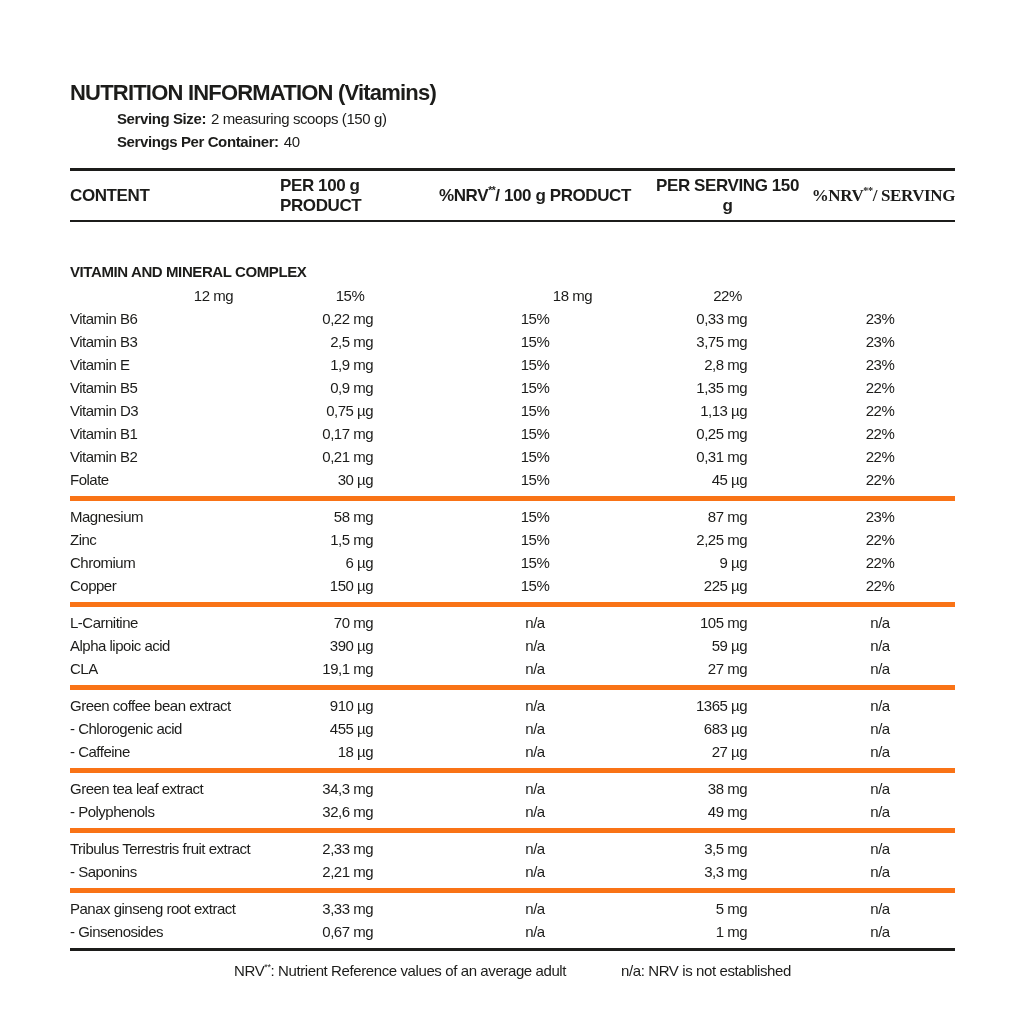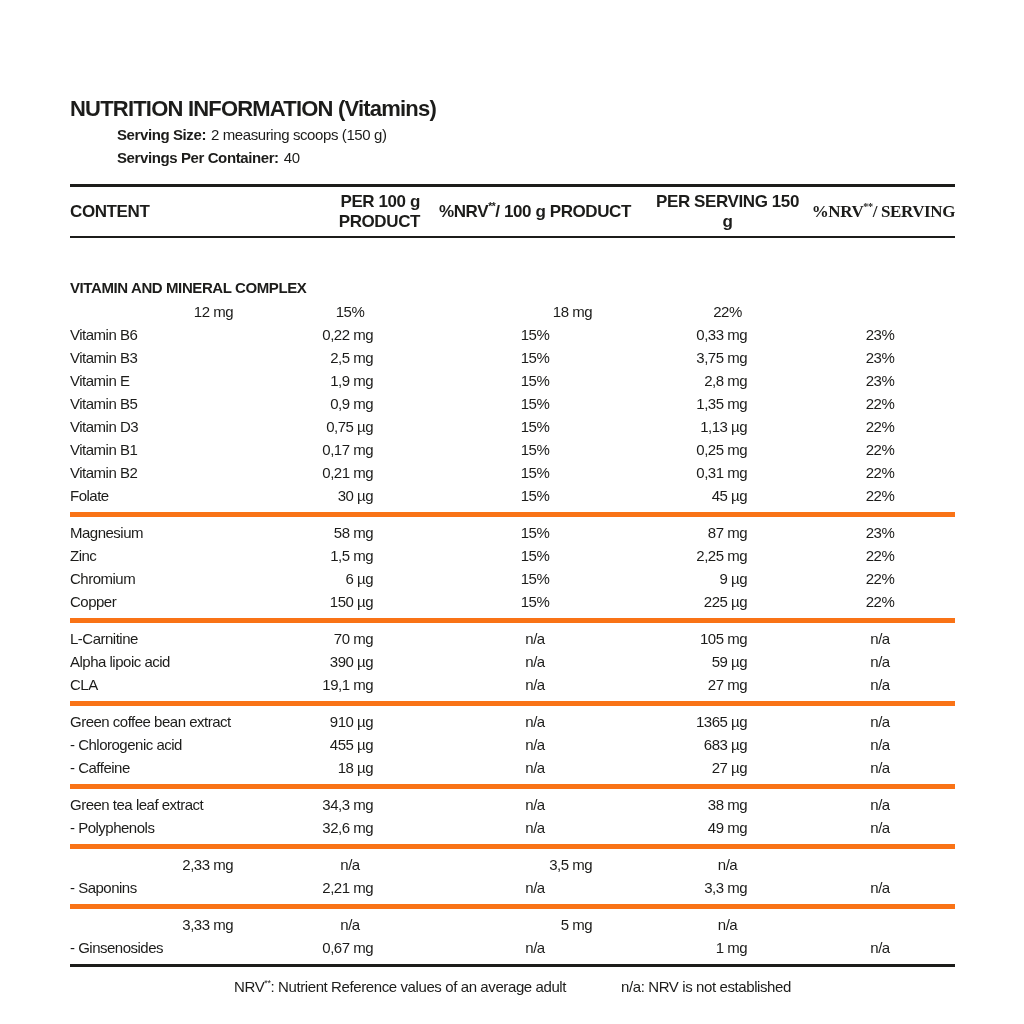--- a/index.html
+++ b/index.html
@@ -4,21 +4,21 @@
 <style>
   html, body { margin: 0; padding: 0; }
   body {
     width: 1024px; height: 1024px;
     background: #ffffff;
     font-family: "Liberation Sans", sans-serif;
     color: #1c1c1a;
     position: relative;
     overflow: hidden;
   }
-  .page { position: absolute; left: 70px; top: 94px; width: 885px; }
+  .page { position: absolute; left: 70px; top: 78px; width: 885px; }
 
   .title {
     font-size: 22px; font-weight: bold; letter-spacing: -0.8px;
     line-height: 29px;
   }
   .sub { font-size: 15px; line-height: 23px; letter-spacing: -0.4px; margin-left: 47px; }
   .sub b { margin-right: 5px; }
 
   
   .grid5 {
@@ -27,21 +27,21 @@
   }
   .thead {
     margin-top: 15px;
     border-top: 3px solid #1c1c1a;
     border-bottom: 2px solid #1c1c1a;
     padding: 5px 0 4px 0;
     font-weight: bold; font-size: 17px; letter-spacing: -0.4px;
     align-items: center;
   }
   .thead .h1 { text-align: left; }
-  .thead .h2 { text-align: right; }
+  .thead .h2 { text-align: left; }
   .thead .h3 { text-align: center; }
   .thead .h4 { text-align: center; }
   .thead .h5 { text-align: right; font-family: Liberation Serif, serif; }
 
   sup { font-size: 60%; vertical-align: super; line-height: 0; }
 
   .tbody { border-bottom: 3px solid #1c1c1a; }
   .section { padding: 4px 0 5px 0; }
   .section:not(:first-child) { border-top: 5px solid #f97316; }
 
@@ -250,35 +250,37 @@
         <div class="row grid5">
     <div class="c c1">- Polyphenols</div>
     <div class="c c2">32,6 mg</div>
     <div class="c c3">n/a</div>
     <div class="c c4">49 mg</div>
     <div class="c c5">n/a</div>
   </div>
       </div>
       <div class="section">
         <div class="row grid5">
+    <div class="c c1">Tribulus Terrestris fruit extract</div>
     <div class="c c2">2,33 mg</div>
     <div class="c c3">n/a</div>
     <div class="c c4">3,5 mg</div>
     <div class="c c5">n/a</div>
   </div>
         <div class="row grid5">
     <div class="c c1">- Saponins</div>
     <div class="c c2">2,21 mg</div>
     <div class="c c3">n/a</div>
     <div class="c c4">3,3 mg</div>
     <div class="c c5">n/a</div>
   </div>
       </div>
       <div class="section">
         <div class="row grid5">
+    <div class="c c1">Panax ginseng root extract</div>
     <div class="c c2">3,33 mg</div>
     <div class="c c3">n/a</div>
     <div class="c c4">5 mg</div>
     <div class="c c5">n/a</div>
   </div>
         <div class="row grid5">
     <div class="c c1">- Ginsenosides</div>
     <div class="c c2">0,67 mg</div>
     <div class="c c3">n/a</div>
     <div class="c c4">1 mg</div>

